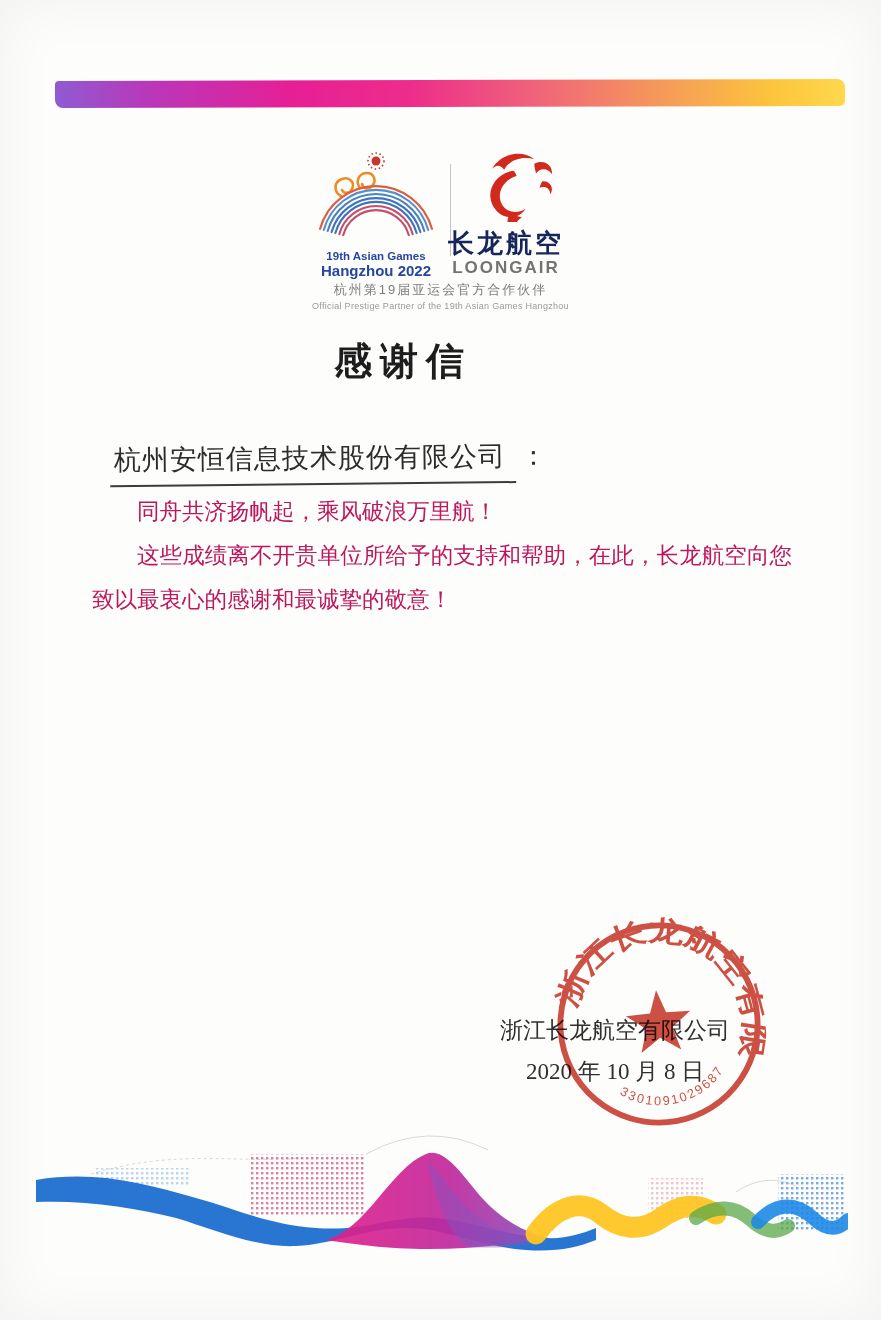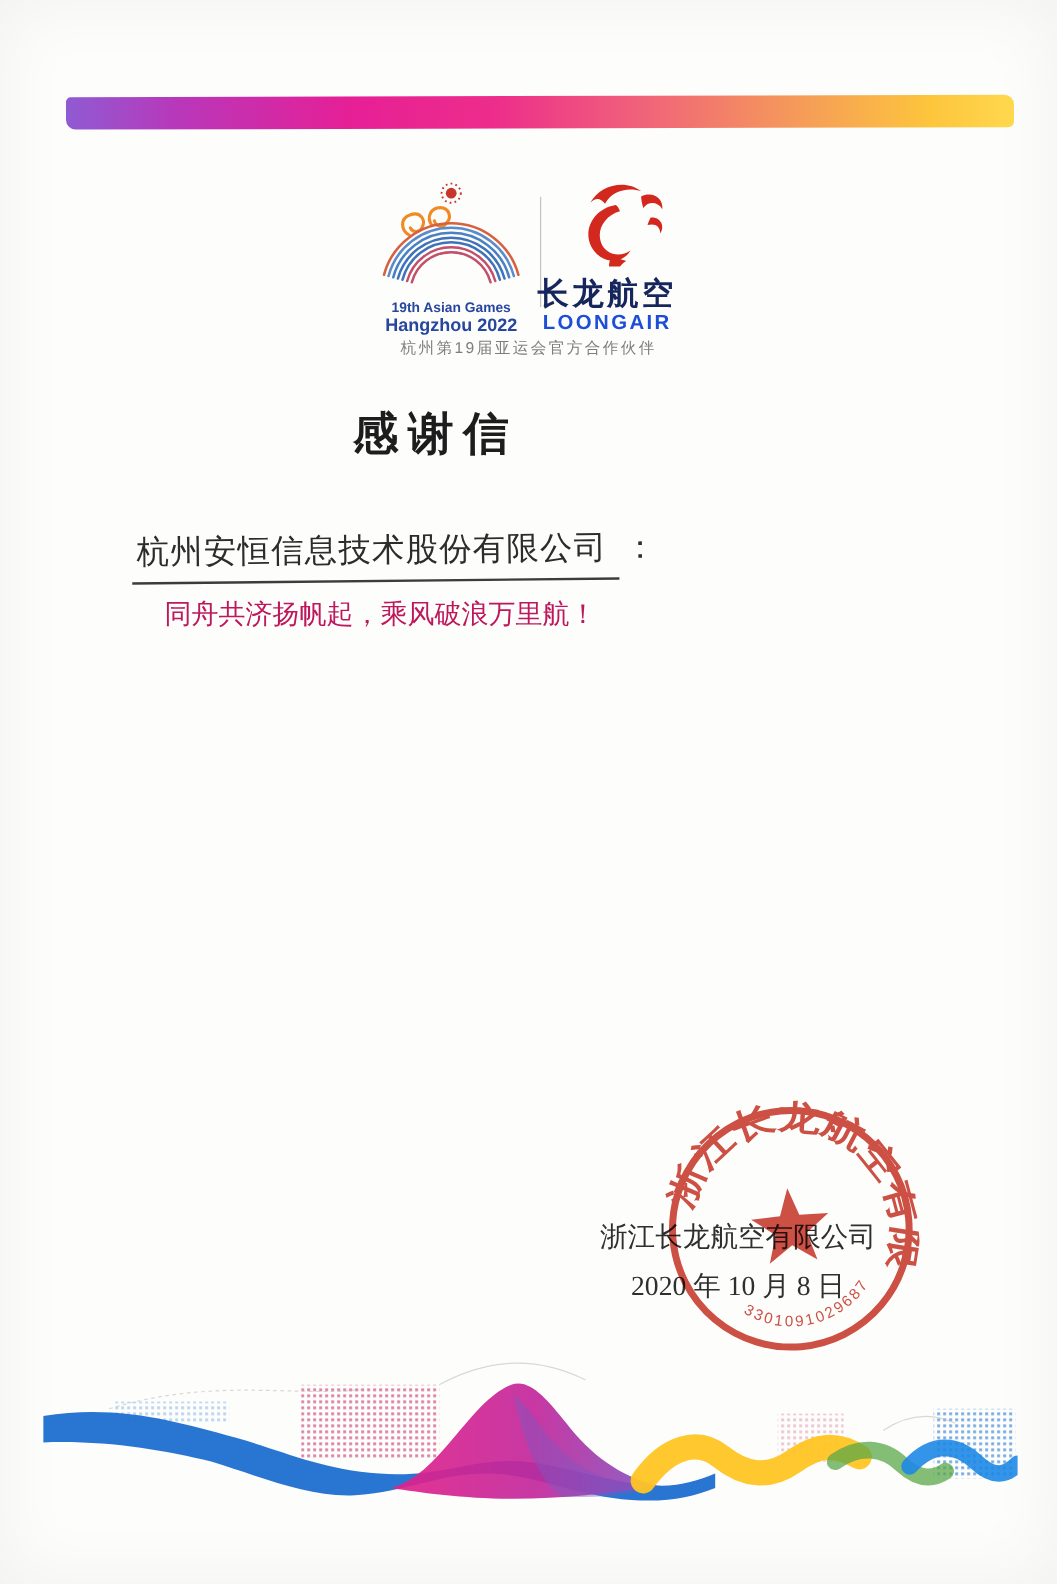--- a/index.html
+++ b/index.html
@@ -19,29 +19,29 @@
     background:linear-gradient(90deg,#8F5BD3 0%,#B937B9 12%,#E61F96 30%,#ED2D8B 45%,#F0607B 60%,#F5975C 76%,#FCC53C 91%,#FFD84E 100%);
     transform:rotate(-.15deg);
   }
   .logos{position:absolute;left:0;top:146px;width:881px;height:135px;}
   .ag-logo{position:absolute;left:308px;top:4px;}
   .logo-divider{position:absolute;left:450px;top:18px;width:1px;height:92px;background:#c3c3c3;}
   .la-logo{position:absolute;left:442px;top:0;width:128px;text-align:center;}
   .la-cn{font-family:"Liberation Sans","DejaVu Sans",sans-serif;font-weight:bold;
     font-size:26px;letter-spacing:3px;color:#16255c;line-height:30px;margin-top:2px;}
   .la-en{font-family:"Liberation Sans","DejaVu Sans",sans-serif;font-weight:bold;
-    font-size:17px;letter-spacing:2px;color:#1d4ed8;line-height:20px;}
+    font-size:17px;letter-spacing:2px;color:#737373;line-height:20px;}
   .partner-cn{position:absolute;left:0;top:281px;width:881px;text-align:center;
     font-family:"Liberation Sans","DejaVu Sans",sans-serif;
     font-size:13px;letter-spacing:2px;color:#7d7d7d;}
   .partner-en{position:absolute;left:0;top:301px;width:881px;text-align:center;
     font-family:"Liberation Sans","DejaVu Sans",sans-serif;
     font-size:9px;color:#9a9a9a;letter-spacing:.3px;}
   .title{position:absolute;left:0;top:336px;width:726px;text-align:center;
-    font-size:38px;font-weight:bold;color:#1d1d1d;letter-spacing:8px;}
+    font-size:38px;font-weight:bold;color:#1d1d1d;letter-spacing:8px;padding-left:40px;}
   .recipient{position:absolute;left:110px;top:440px;font-size:27px;color:#2c2c2c;
     font-family:"DejaVu Sans","Liberation Sans",sans-serif;
     transform:rotate(-.6deg);letter-spacing:1px;}
   .recipient .name{display:inline-block;border-bottom:2px solid #3c3c3c;
     padding:0 10px 7px 4px;}
   .recipient .colon{display:inline-block;margin-left:4px;}
   .body-text{position:absolute;left:92px;top:490px;width:700px;
     font-size:22.5px;line-height:44px;color:#be185d;text-align:justify;}
   .body-text p{margin:0;text-indent:2em;}
   .sig{position:absolute;left:465px;top:1010px;width:300px;text-align:center;
@@ -92,29 +92,31 @@
           <path d="M68,28 C44,32 34,58 50,74 C60,84 76,82 82,71 C72,78 58,75 54,63 C50,51 58,38 72,34 C71,31 70,29 68,28 Z"></path>
           <path d="M64,76 C58,90 64,101 77,102 C68,95 69,86 78,81 C73,79 68,78 64,76 Z"></path>
         </g>
       </svg>
       <div class="la-cn">长龙航空</div>
       <div class="la-en">LOONGAIR</div>
     </div>
   </div>
 
   <div class="partner-cn">杭州第19届亚运会官方合作伙伴</div>
+  <div class="partner-en">Official Prestige Partner of the 19th Asian Games Hangzhou</div>
 
   <div class="title">感谢信</div>
 
   <div class="recipient">
     <span class="name">杭州安恒信息技术股份有限公司</span><span class="colon">：</span>
   </div>
 
   <div class="body-text">
     <p>同舟共济扬帆起，乘风破浪万里航！</p>
+    <p>这些成绩离不开贵单位所给予的支持和帮助，在此，长龙航空向您致以最衷心的感谢和最诚挚的敬意！</p>
   </div>
 
   <div class="sig">
     <div>浙江长龙航空有限公司</div>
     <div>2020 年 10 月 8 日</div>
   </div>
 
   <svg class="seal" viewBox="0 0 200 200">
     <defs>
       <path id="sealArcTop" d="M 26,132 A 80,80 0 1 1 174,132" fill="none"></path>

